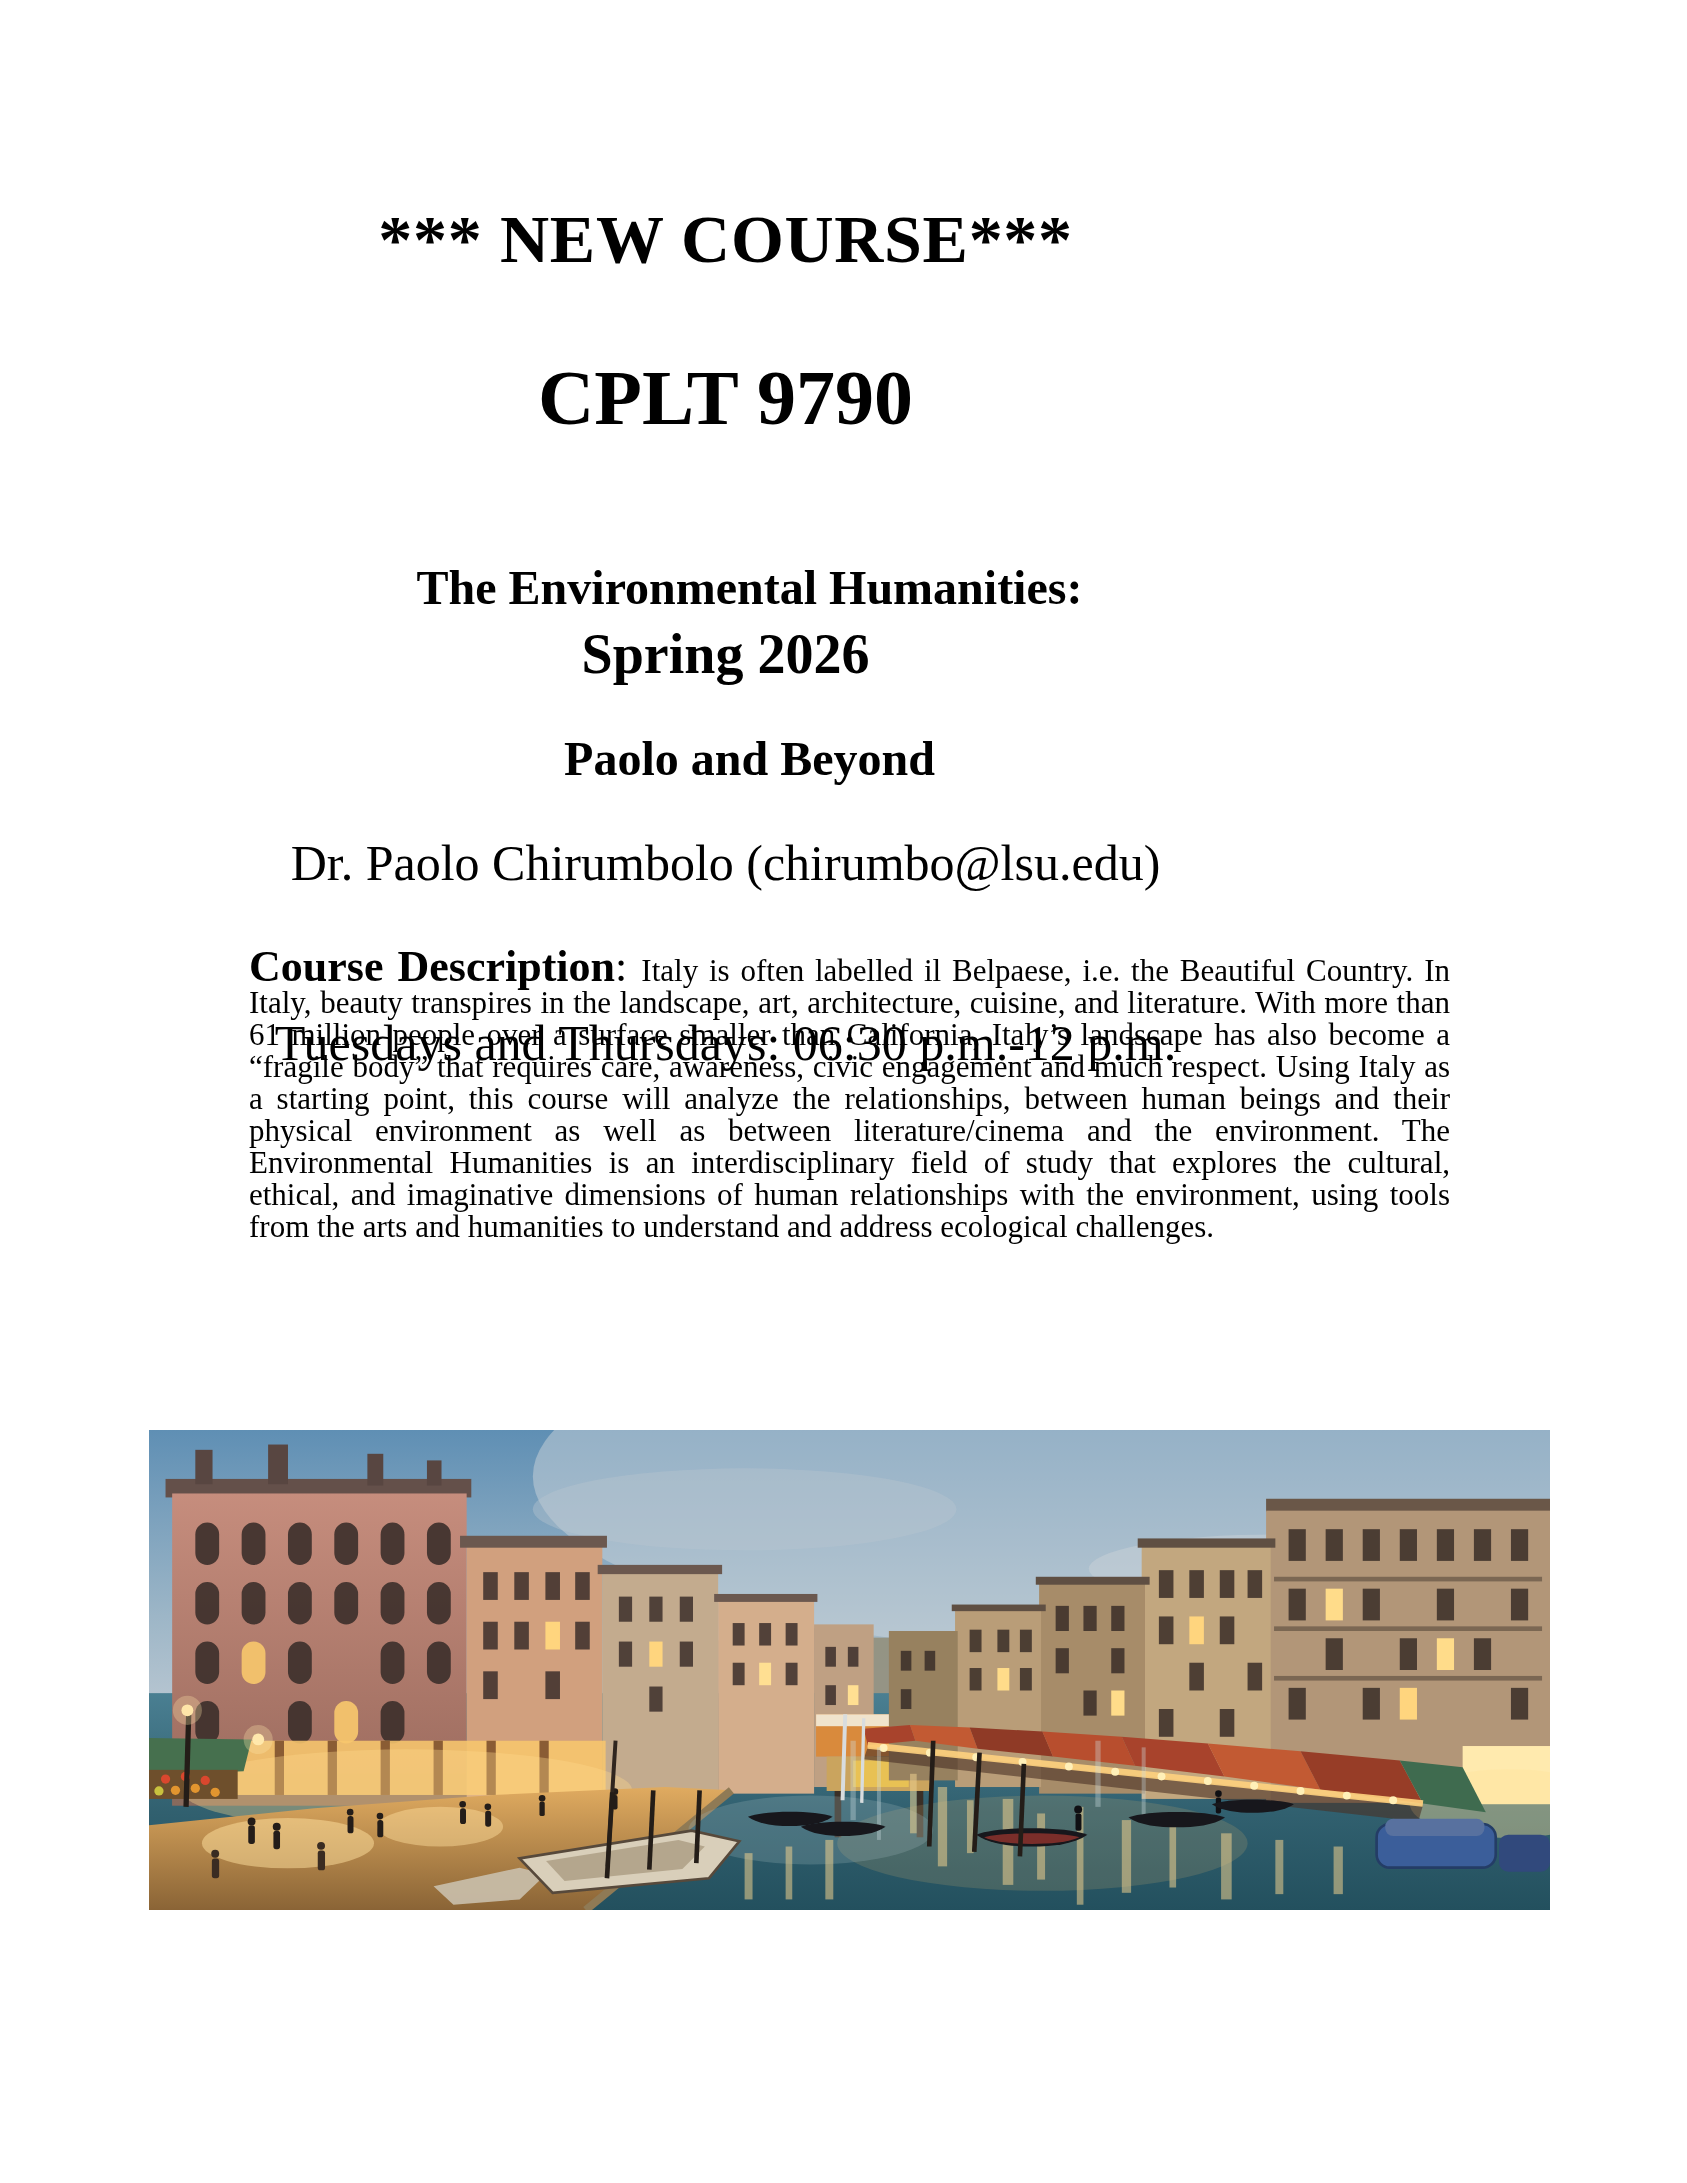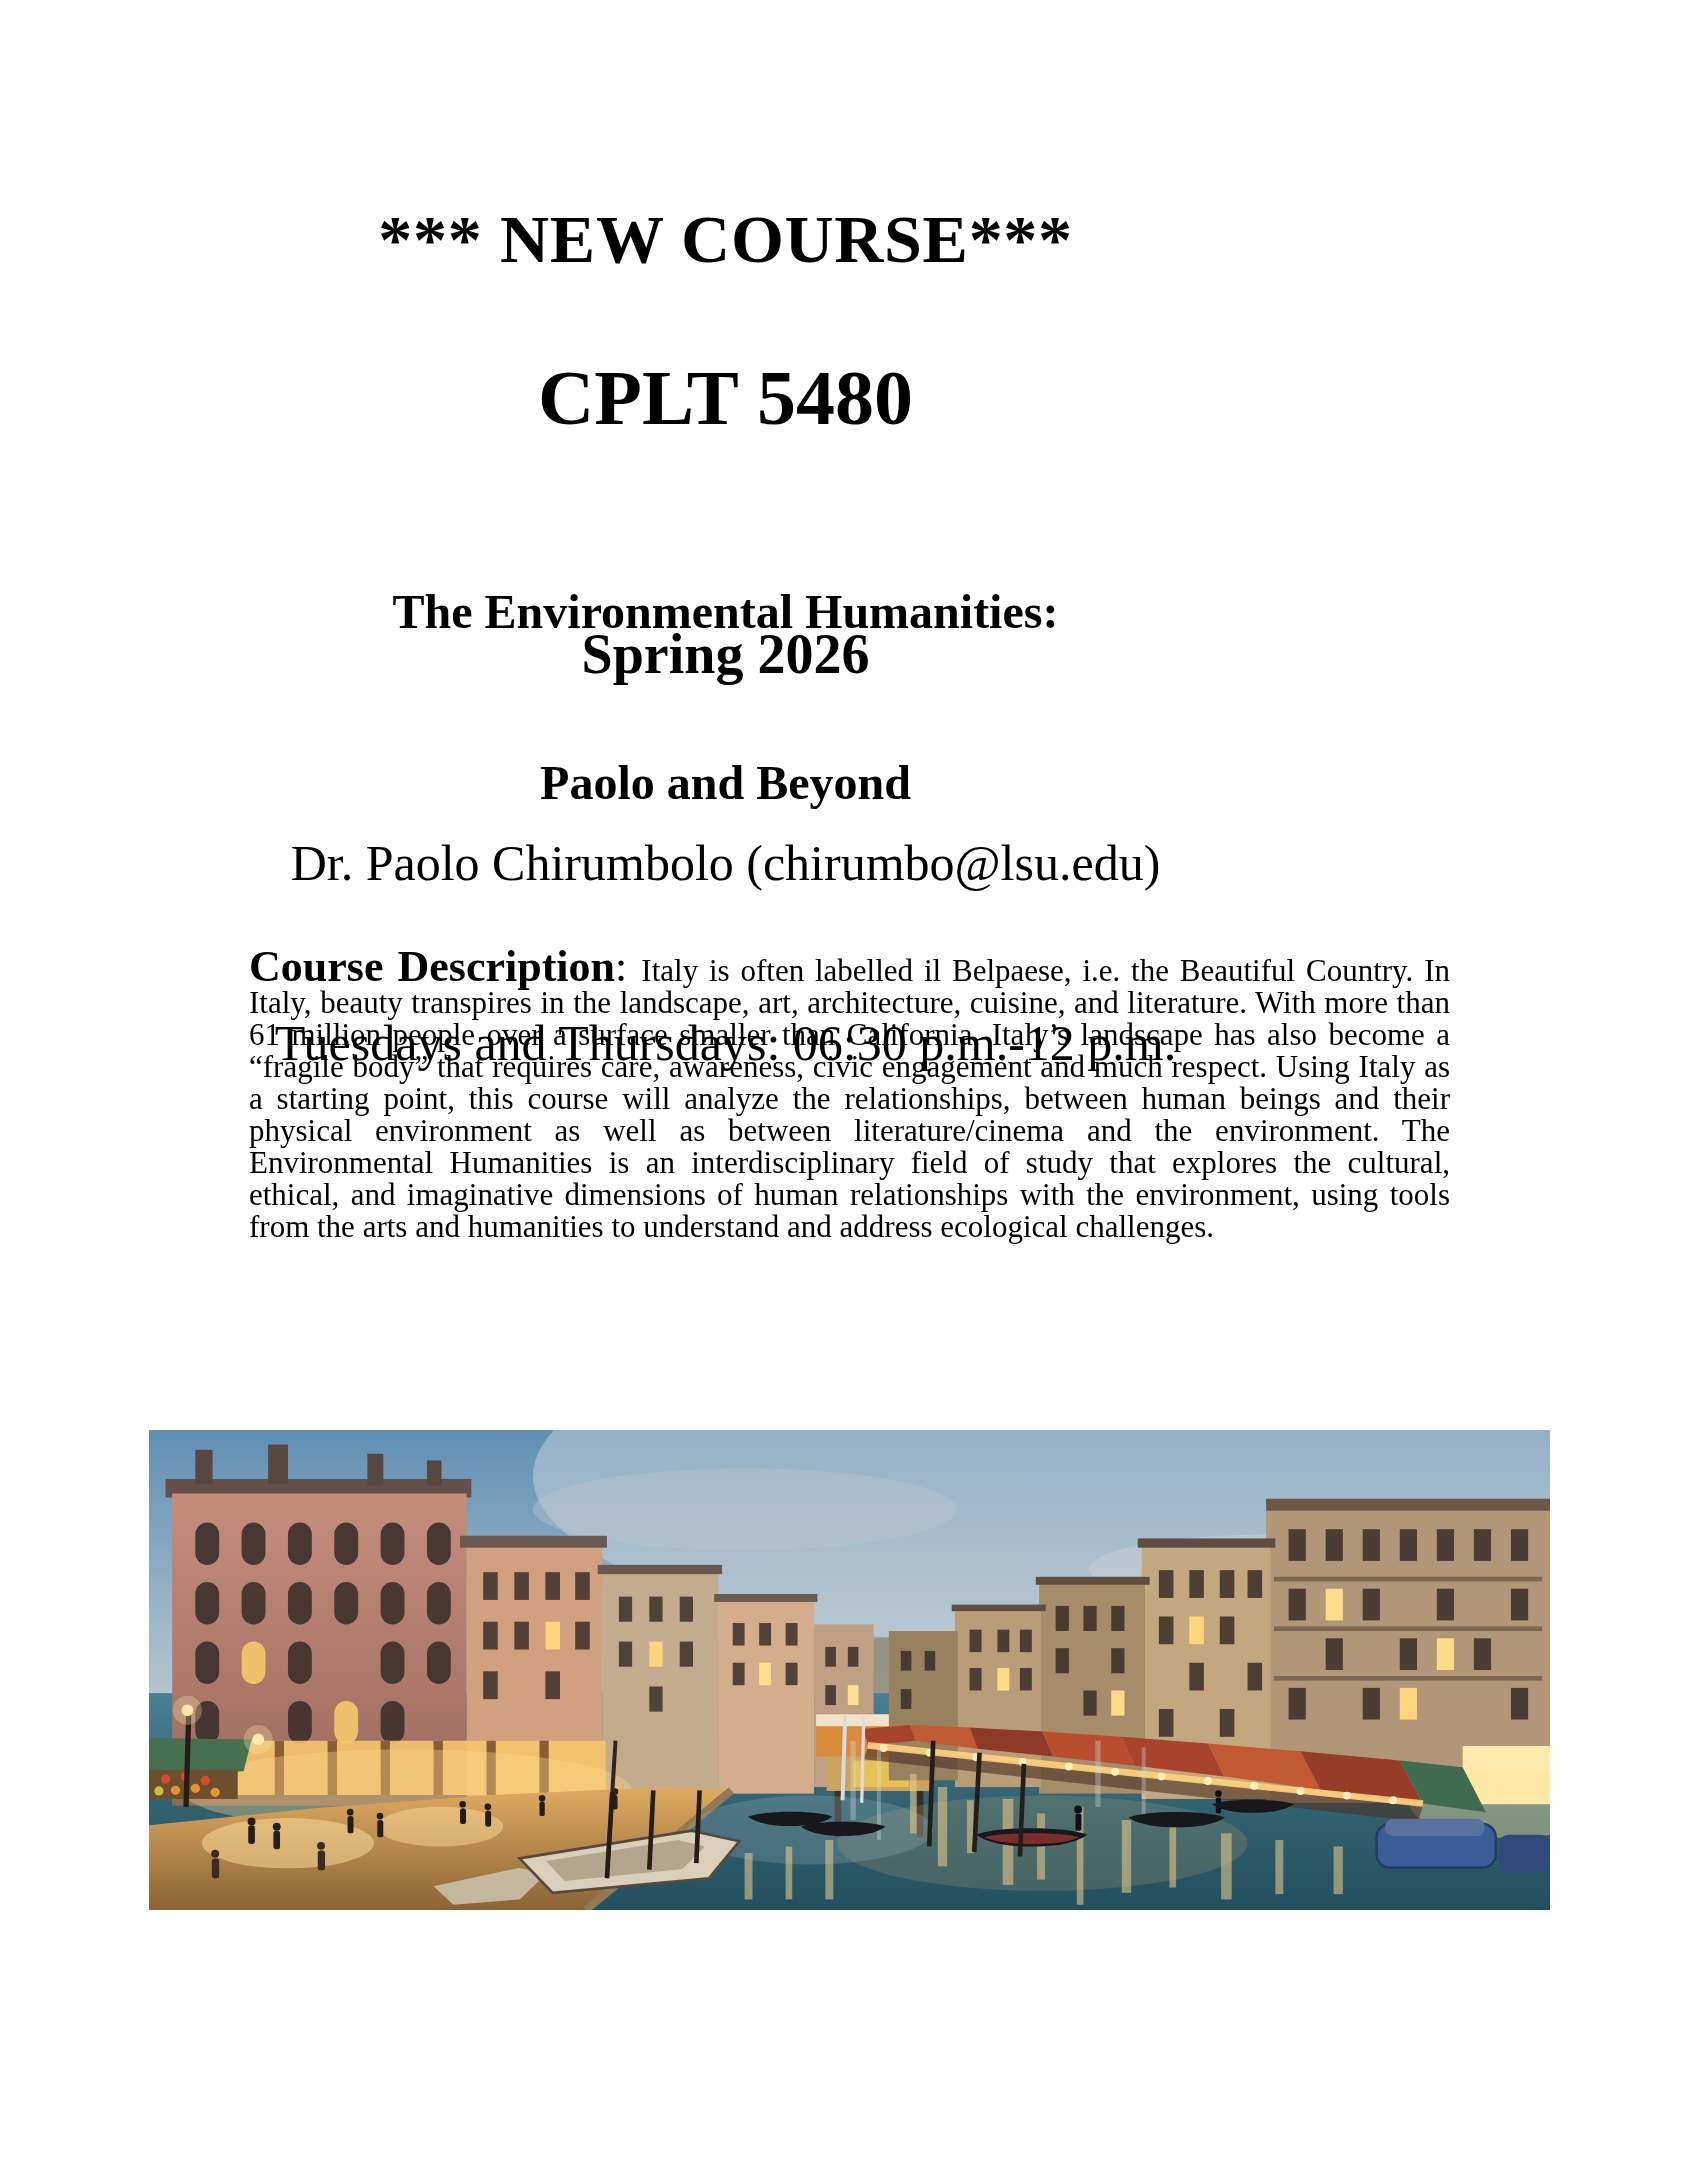--- a/index.html
+++ b/index.html
@@ -8,42 +8,42 @@
     width:1687px;height:2183px;
     background:#ffffff;
     position:relative;
     font-family:"Liberation Serif","DejaVu Serif",serif;
     color:#000000;
     overflow:hidden;
   }
   .centered{position:absolute;left:0;width:1451px;text-align:center;white-space:pre-wrap;}
   .banner{top:204px;font-size:68px;font-weight:700;line-height:1.05;letter-spacing:0.7px;}
   .course-code{top:357px;font-size:78px;font-weight:700;line-height:1.05;}
-  .course-title{top:469px;font-size:48px;font-weight:700;line-height:57px;}
+  .course-title{top:445px;font-size:48px;font-weight:700;line-height:57px;padding-left:24px;}
   .term{top:625px;font-size:56px;font-weight:700;line-height:1.05;}
   .who{top:713px;font-size:50px;font-weight:400;line-height:60px;}
   .desc{
     position:absolute;top:951px;left:249px;width:1201px;
     font-size:31px;line-height:32px;
     text-align:justify;margin:0;
   }
   .desc-label{font-weight:700;font-size:44px;line-height:32px;}
   .desc-colon{font-weight:400;font-size:44px;line-height:32px;}
   .photo{
     position:absolute;left:149px;top:1430px;width:1401px;height:480px;
     overflow:hidden;background:#88a7bc;
   }
   .photo svg{display:block;width:100%;height:100%;}
 </style>
 </head>
 <body>
 
 <div class="centered banner">*** NEW COURSE***</div>
 
-<div class="centered course-code">CPLT 5480</div>
+<div class="centered course-code">CPLT 9790</div>
 
 <div class="centered course-title">
   <div>The Environmental Humanities:</div>
   <div>Paolo and Beyond</div>
 </div>
 
 <div class="centered term">Spring 2026</div>
 
 <div class="centered who">
   <div>Dr. Paolo Chirumbolo (chirumbo@lsu.edu)</div>

